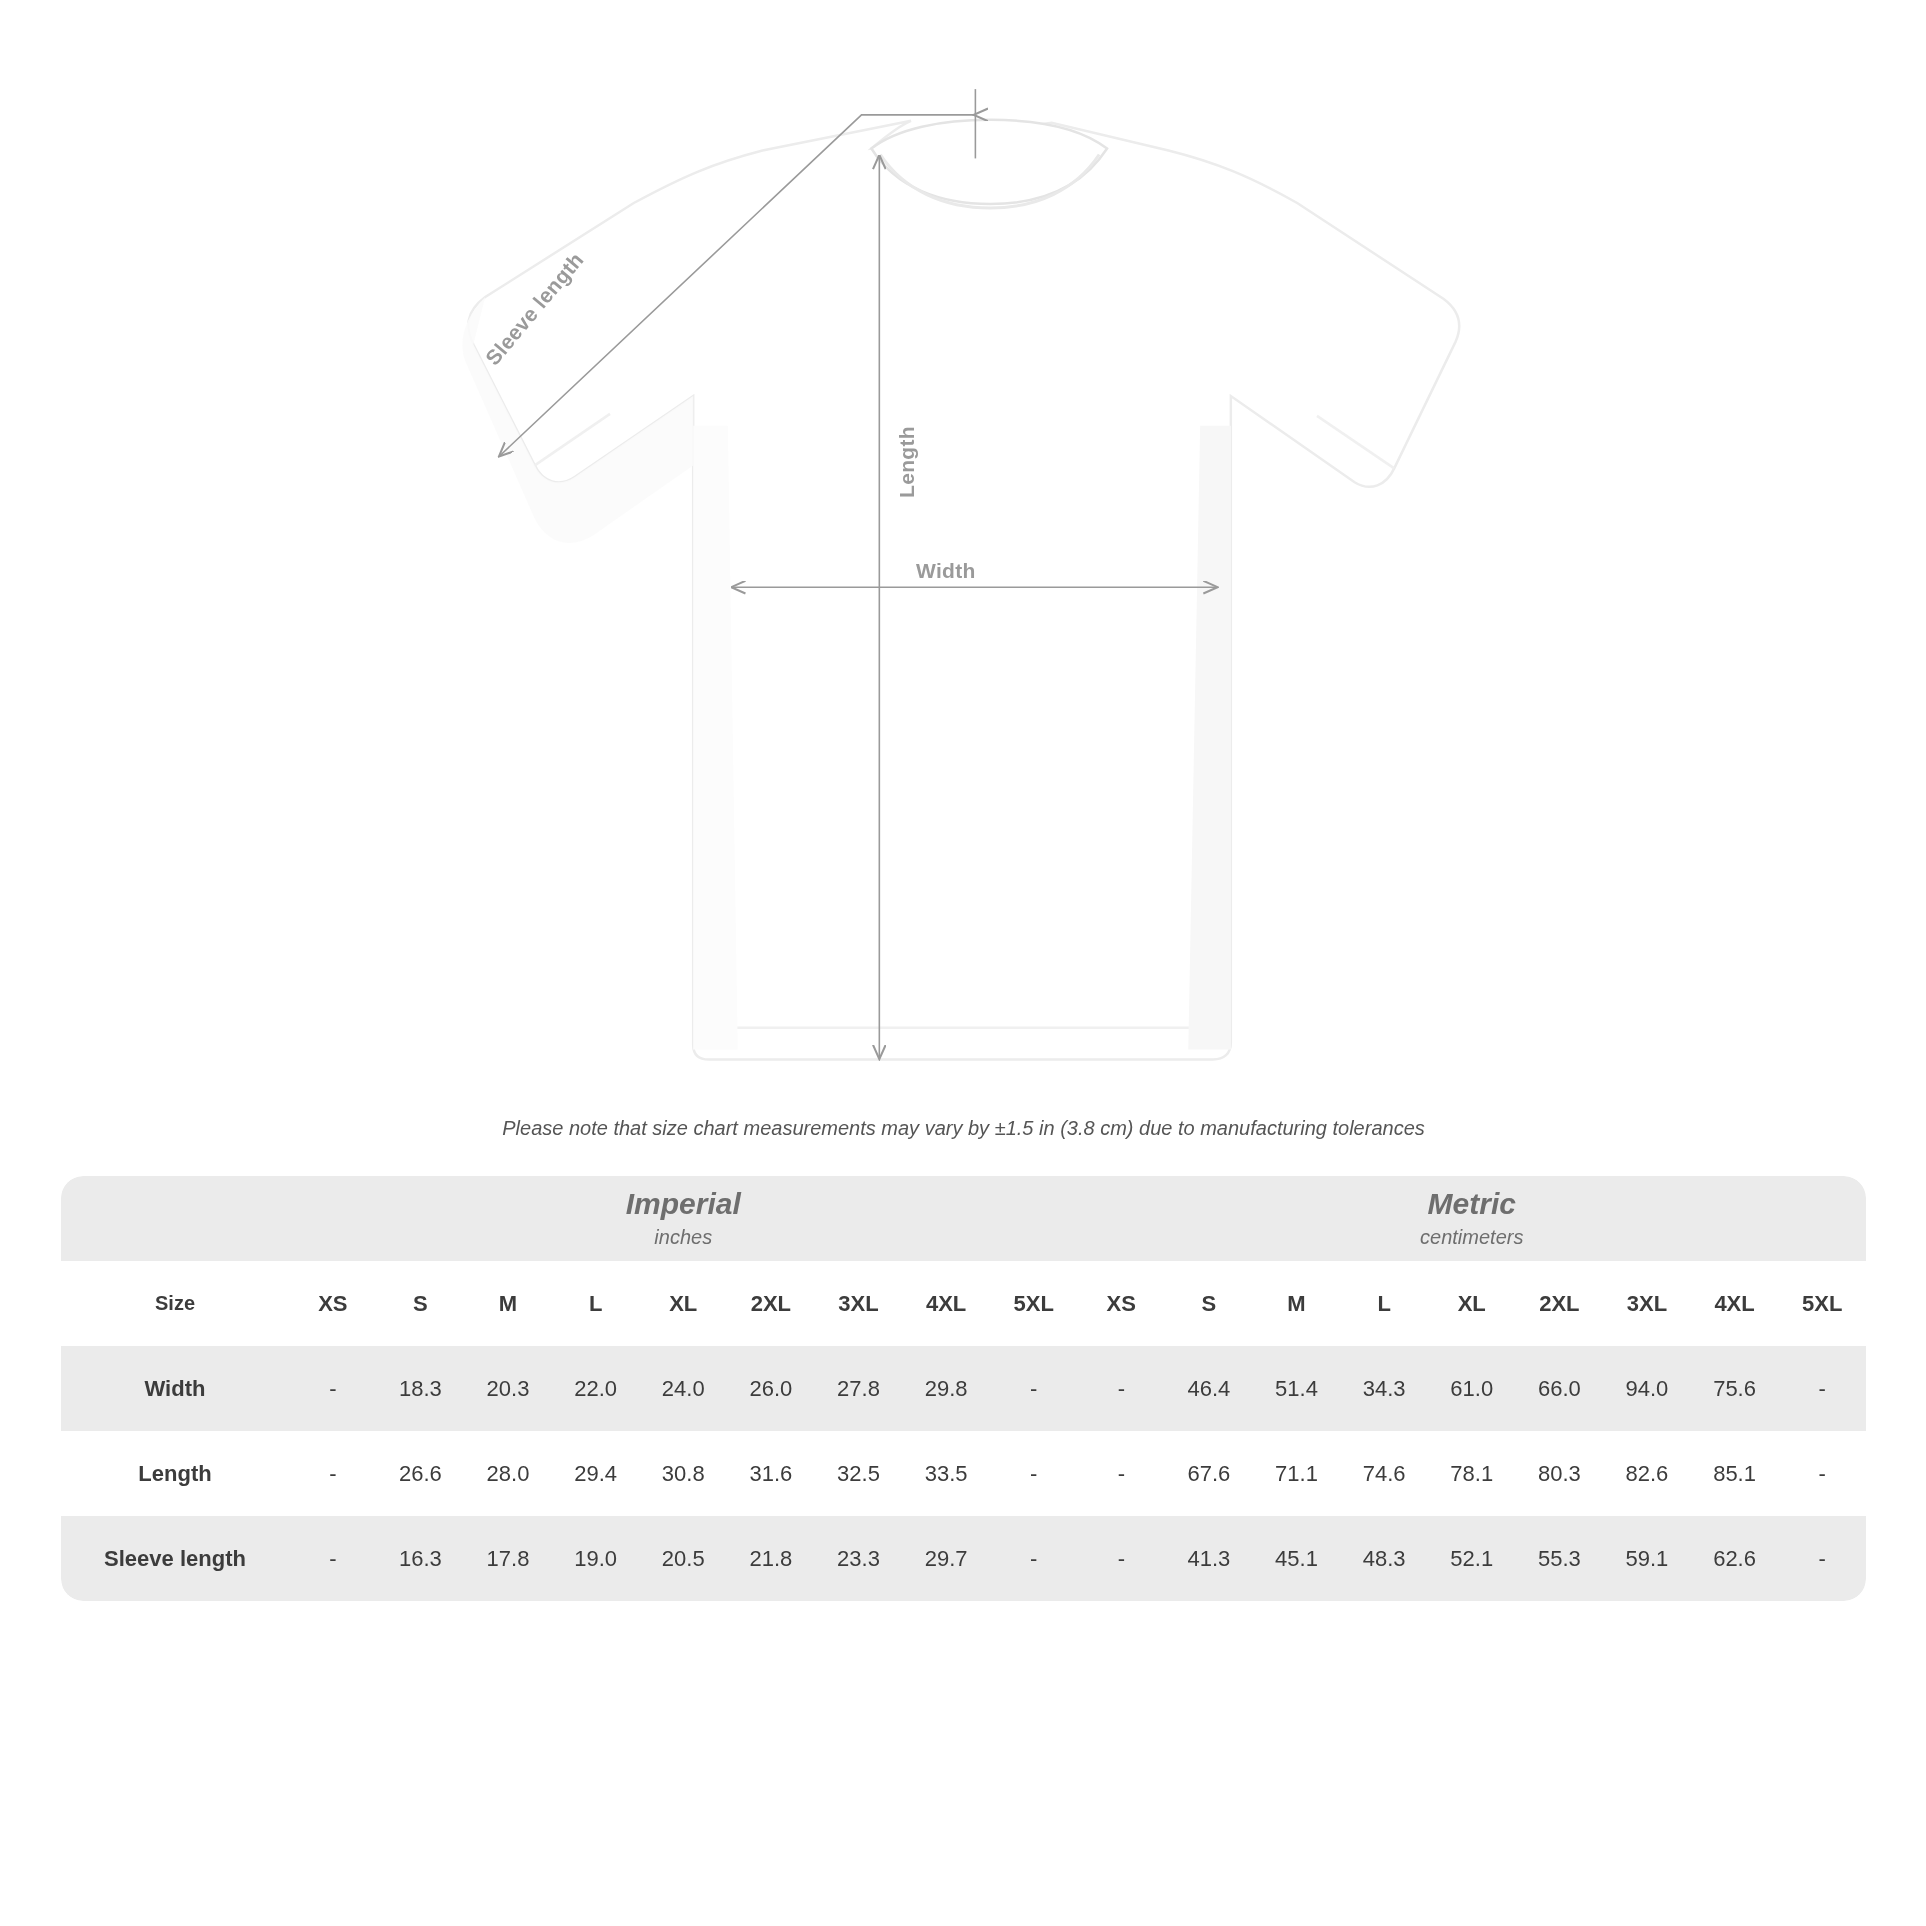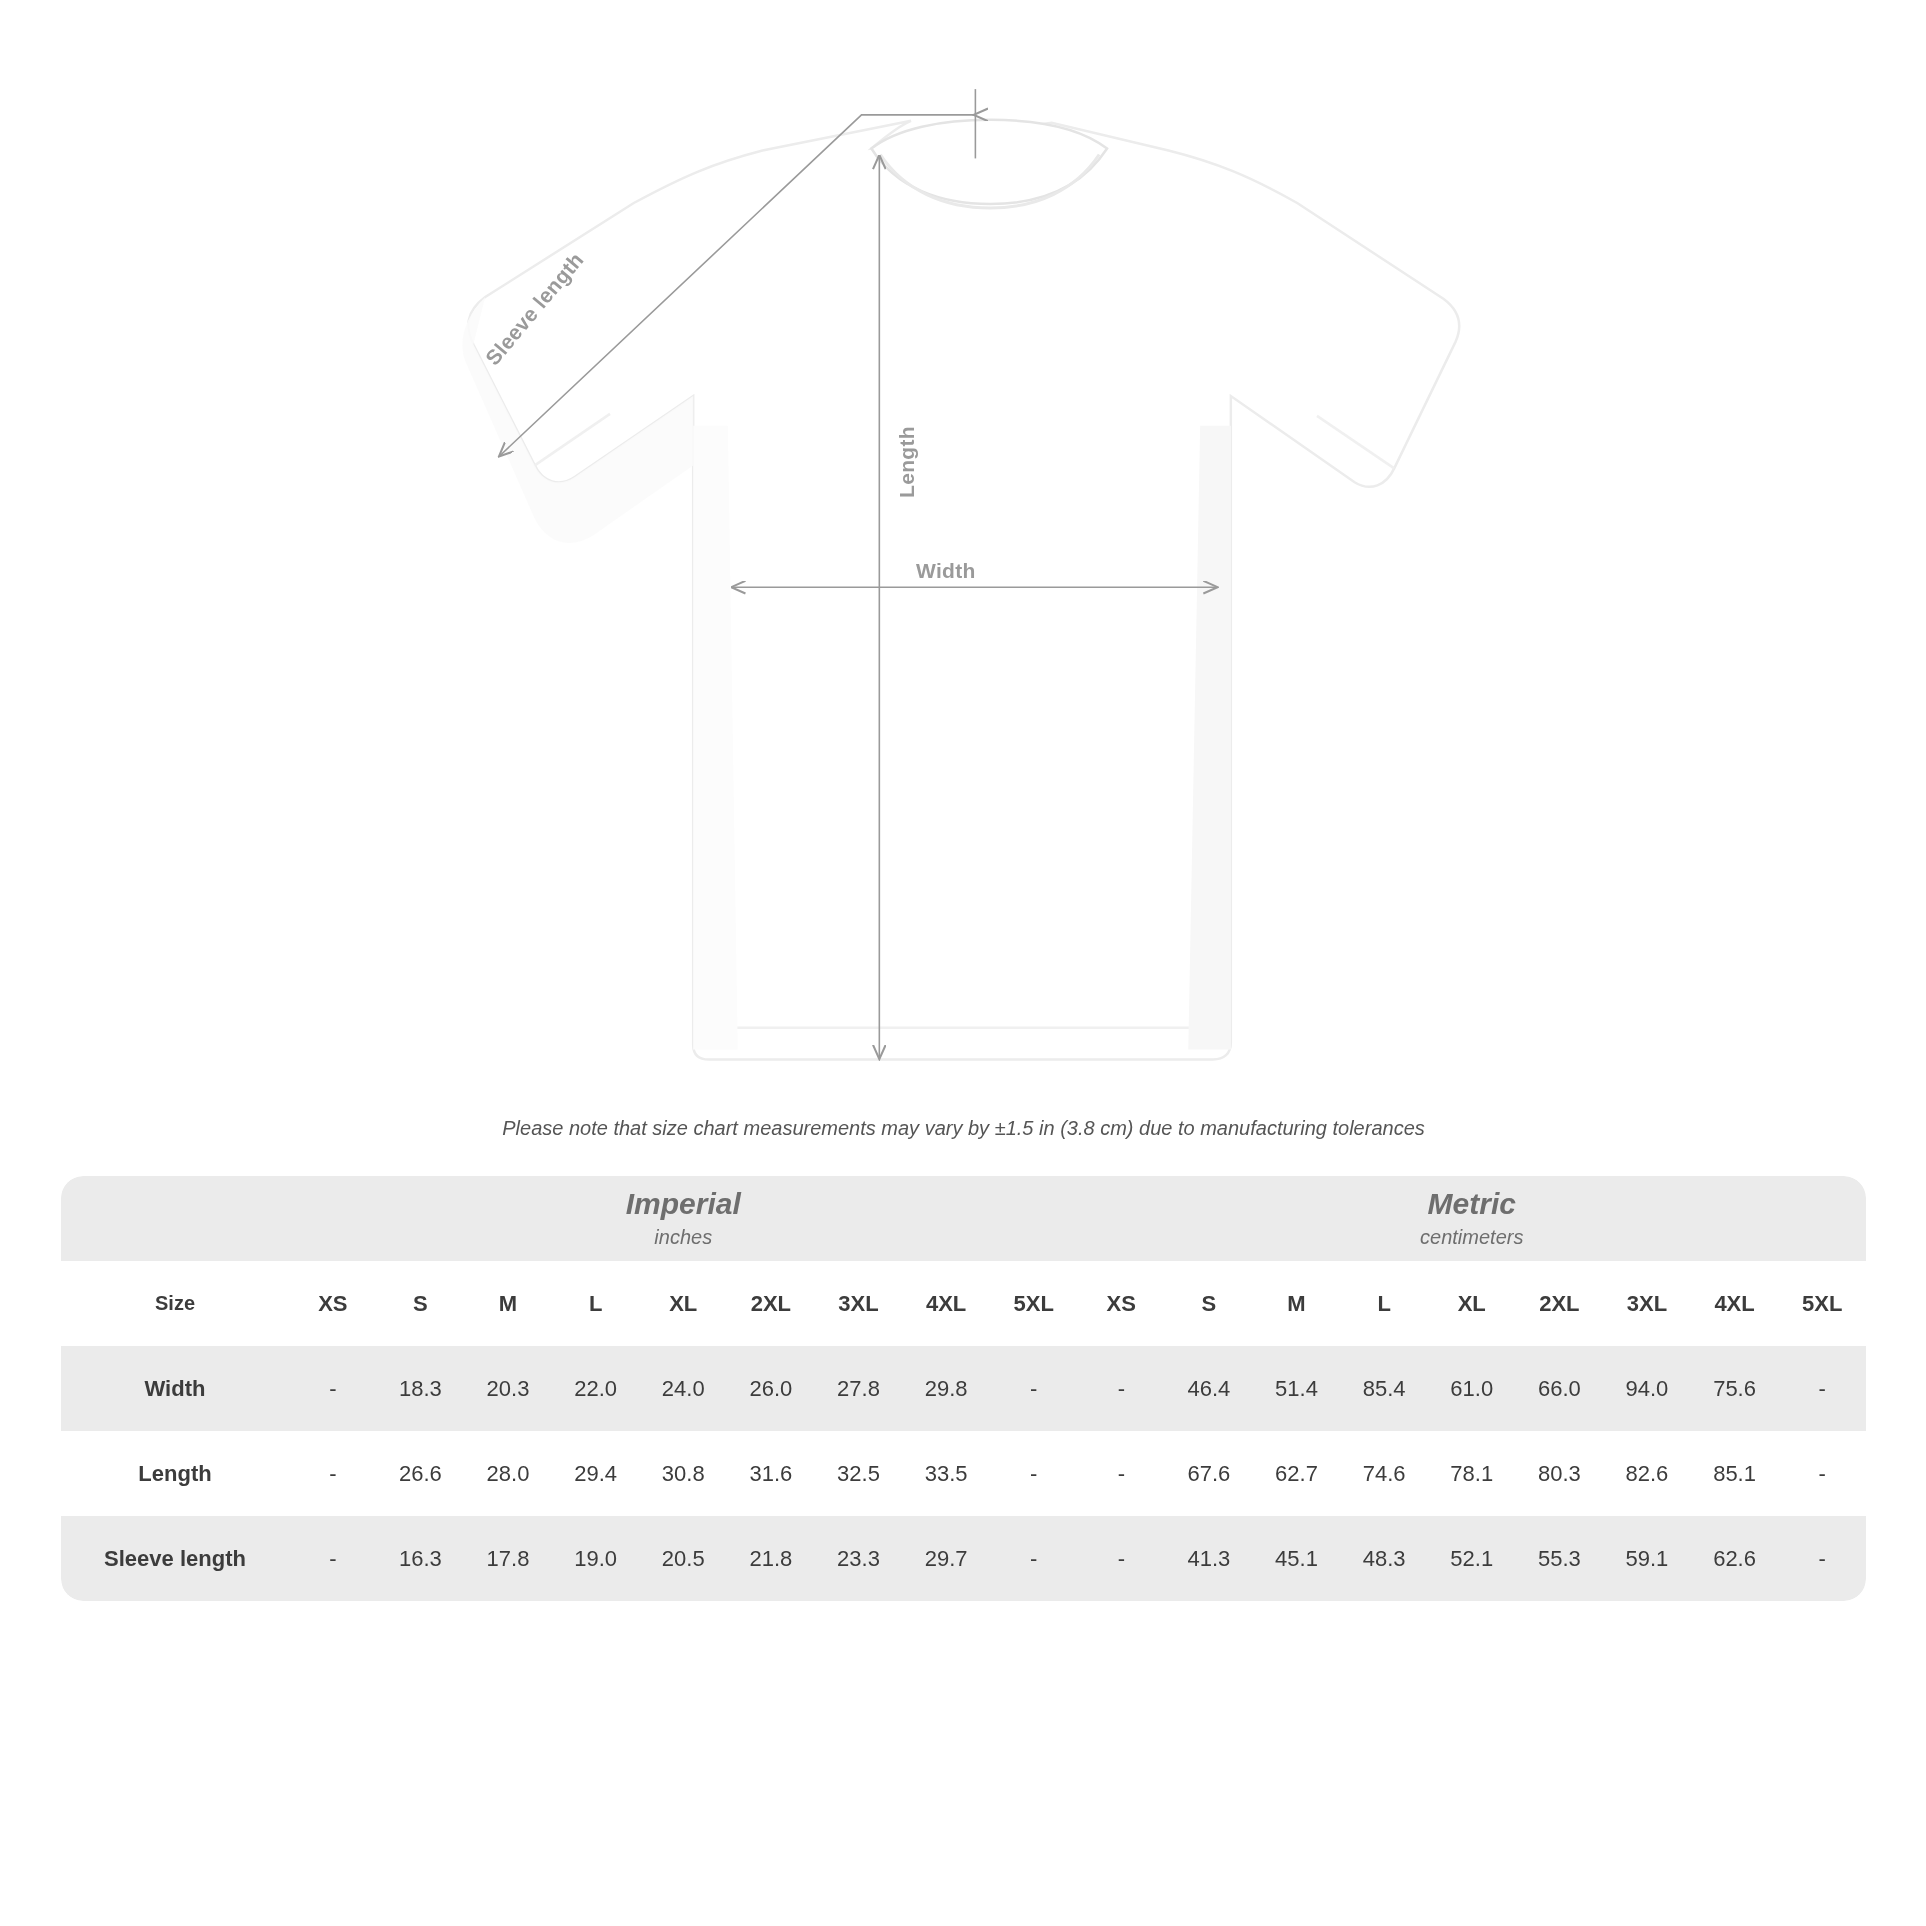--- a/index.html
+++ b/index.html
@@ -286,41 +286,41 @@
           <td>20.3</td>
           <td>22.0</td>
           <td>24.0</td>
           <td>26.0</td>
           <td>27.8</td>
           <td>29.8</td>
           <td>-</td>
           <td>-</td>
           <td>46.4</td>
           <td>51.4</td>
-          <td>85.4</td>
+          <td>34.3</td>
           <td>61.0</td>
           <td>66.0</td>
           <td>94.0</td>
           <td>75.6</td>
           <td>-</td>
         </tr>
         <tr class="data-row">
           <td class="rowlabel">Length</td>
           <td>-</td>
           <td>26.6</td>
           <td>28.0</td>
           <td>29.4</td>
           <td>30.8</td>
           <td>31.6</td>
           <td>32.5</td>
           <td>33.5</td>
           <td>-</td>
           <td>-</td>
           <td>67.6</td>
-          <td>62.7</td>
+          <td>71.1</td>
           <td>74.6</td>
           <td>78.1</td>
           <td>80.3</td>
           <td>82.6</td>
           <td>85.1</td>
           <td>-</td>
         </tr>
         <tr class="data-row shade">
           <td class="rowlabel">Sleeve length</td>
           <td>-</td>

